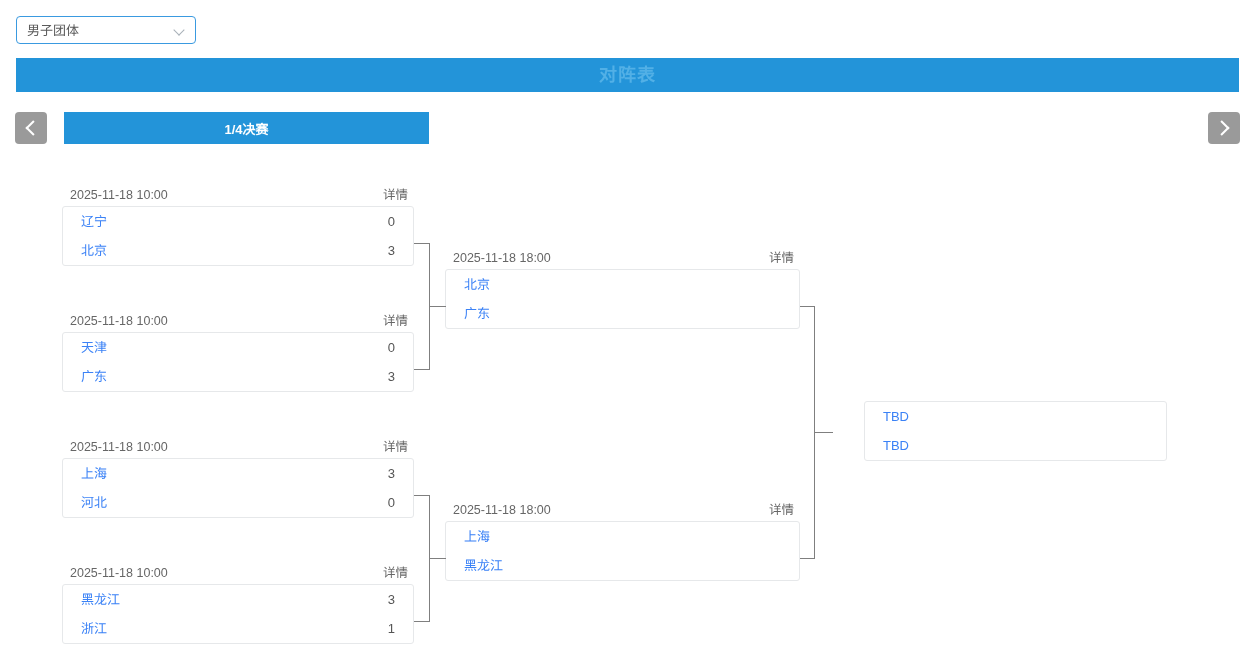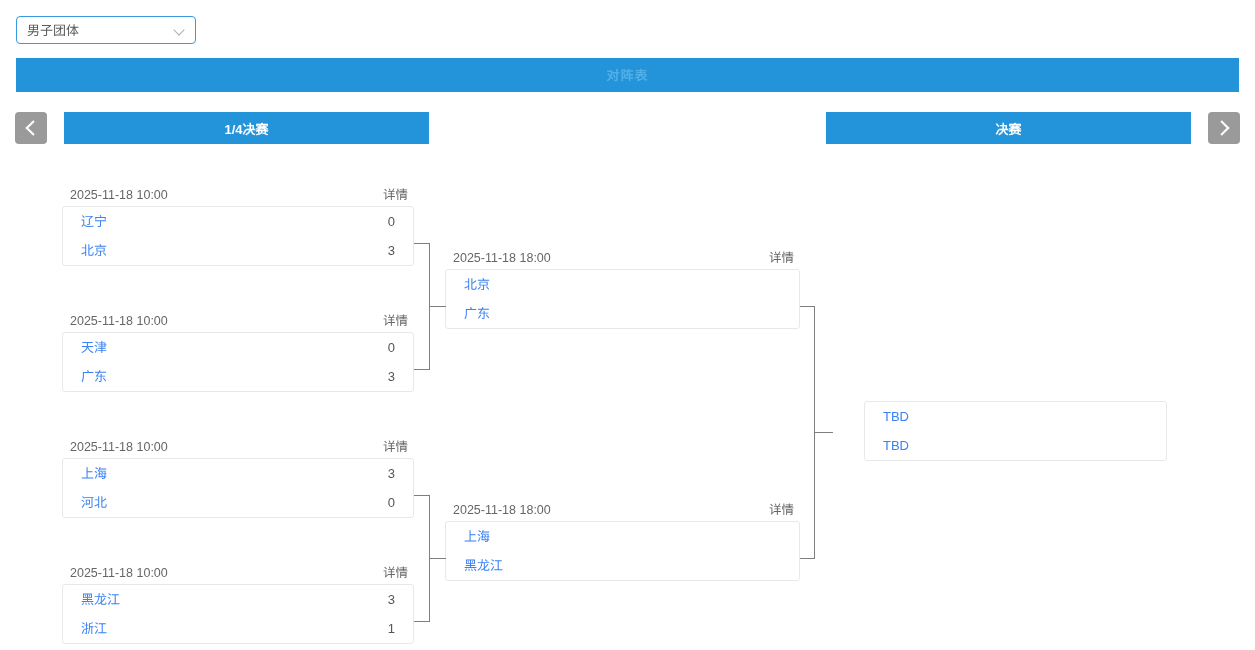--- a/index.html
+++ b/index.html
@@ -72,21 +72,21 @@
     left: 16px;
     top: 58px;
     width: 1223px;
     height: 34px;
     background: #2394d9;
     display: flex;
     align-items: center;
     justify-content: center;
   }
   .banner-text {
-    font-size: 13px;
+    font-size: 18px;
     font-weight: bold;
     color: #52b0e6;
     letter-spacing: 1px;
     line-height: 1;
   }
 
   
   .round-header-row {
     position: absolute;
     left: 0;
@@ -226,21 +226,20 @@
   <span class="banner-text">对阵表</span>
 </div>
 
 <div class="round-header-row">
 
   <div class="nav-arrow prev">
     <span class="chev"></span>
   </div>
 
   <div class="round-head r0">1/4决赛</div>
-  <div class="round-head r2">决赛</div>
 
   <div class="nav-arrow next">
     <span class="chev"></span>
   </div>
 </div>
 
 <div class="bracket">
 
   <div class="match" style="left:62px; top:32px; width:352px;">
     <div class="match-head">

